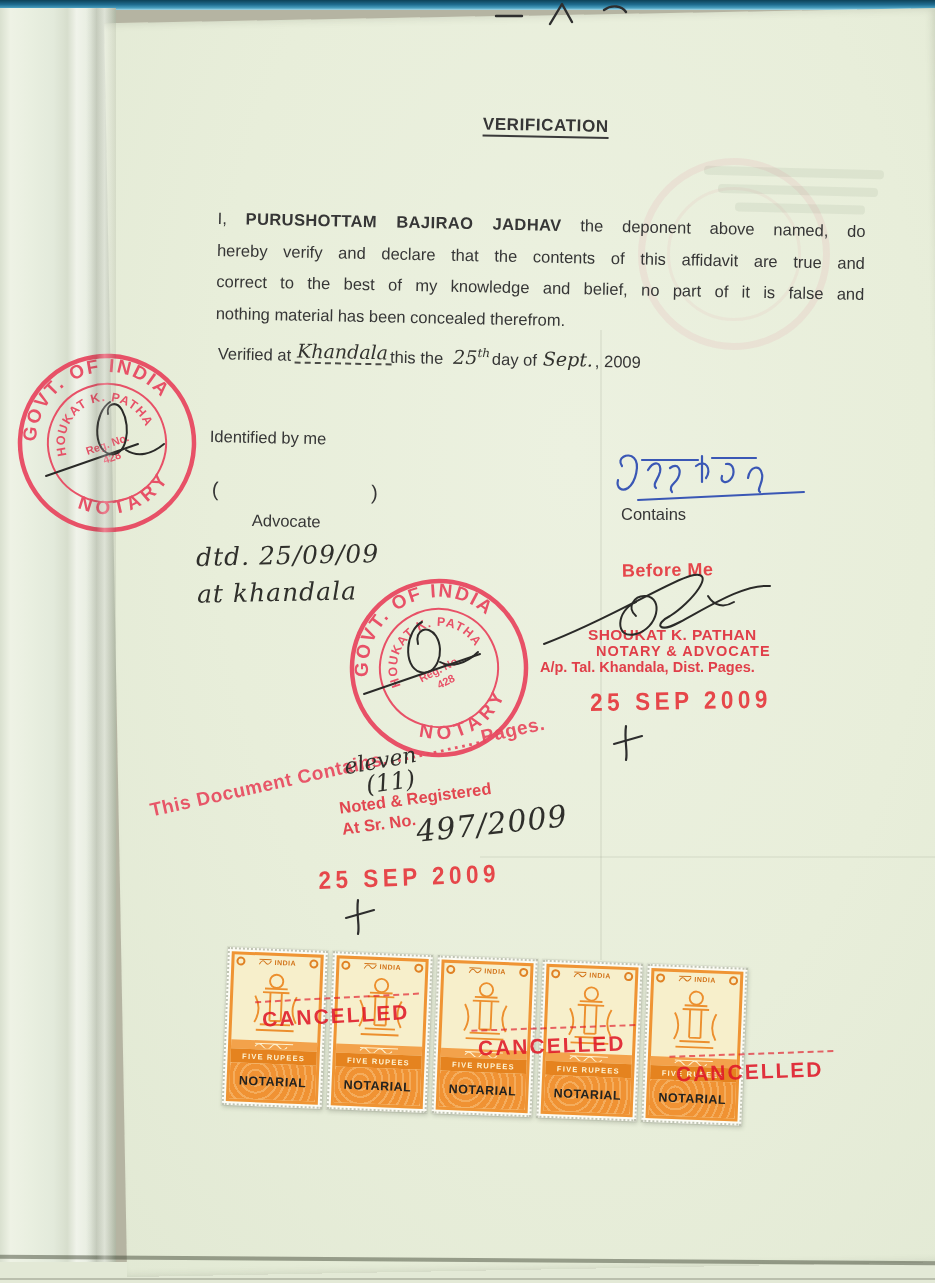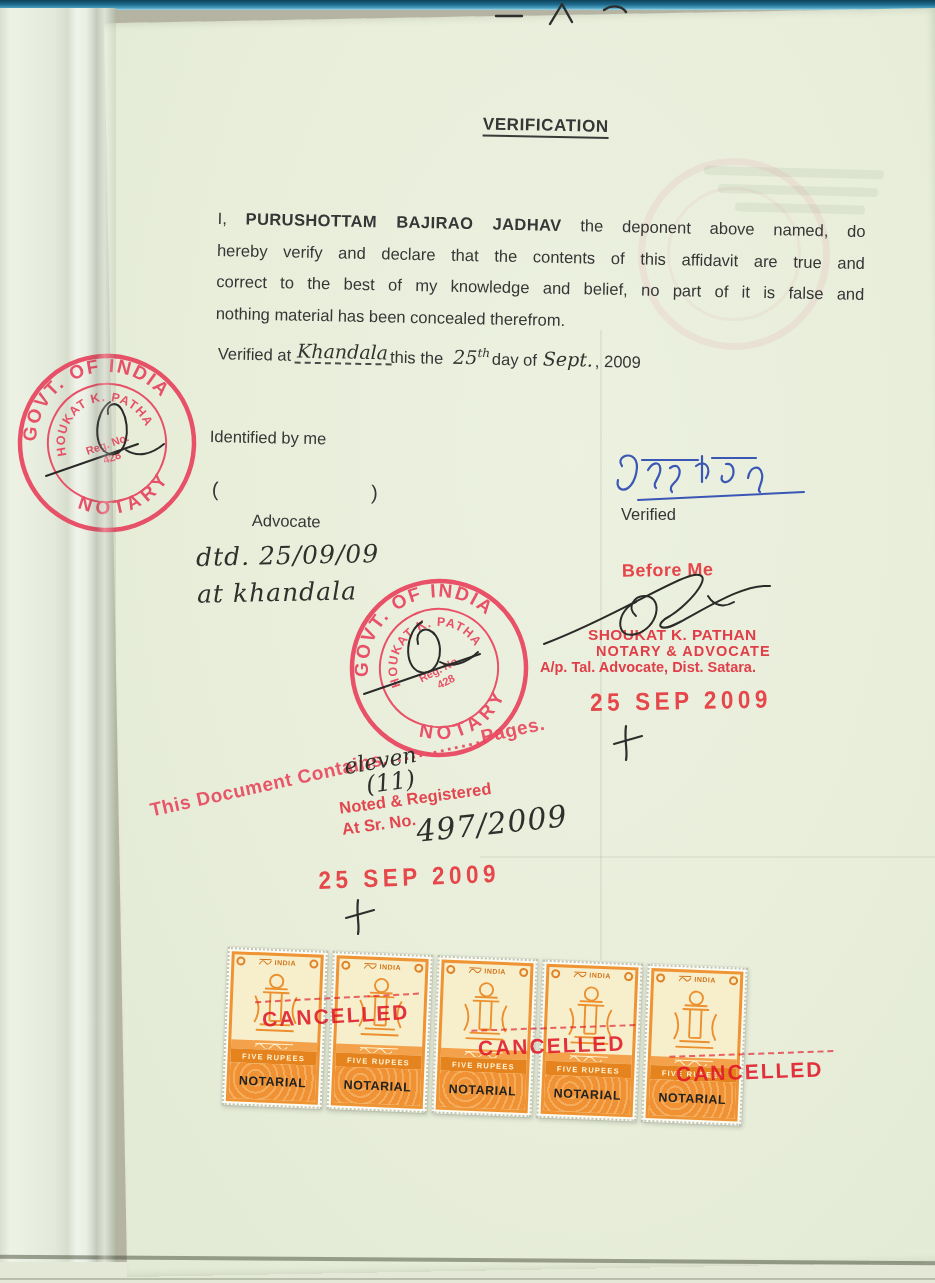--- a/index.html
+++ b/index.html
@@ -160,33 +160,33 @@
       <path d="M14,18 C8,10 20,4 26,10 C32,16 28,34 20,40 C14,44 8,40 10,32"></path>
       <path d="M40,22 c6,-10 14,-8 12,2 c-2,8 -8,12 -4,16"></path>
       <path d="M62,20 c8,-6 12,2 8,10 c-3,6 -10,8 -6,14"></path>
       <path d="M88,18 c10,-8 16,4 10,12 M94,8 v26"></path>
       <path d="M118,16 c8,-2 10,10 4,16 c-4,4 -10,2 -8,-4"></path>
       <path d="M140,30 c2,-12 12,-14 14,-4 c2,8 -6,16 -2,18"></path>
       <path d="M34,12 h56 M104,10 h44"></path>
       <path d="M30,52 L196,44" stroke-width="2"></path>
     </g>
   </svg>
-  <div class="typed deponent-label" style="position: absolute; left: 621px; top: 505px;">Verified</div>
+  <div class="typed deponent-label" style="position: absolute; left: 621px; top: 505px;">Contains</div>
 
   <div class="red-stamp before-me">Before Me</div>
   <svg class="sig sig-notary" width="262" height="96" viewBox="0 0 262 96">
     <g stroke="#2a2a28" stroke-width="2" fill="none">
       <path d="M6,82 C70,58 130,20 152,14 C182,6 152,42 132,54 C116,62 120,72 142,60 C172,44 206,22 232,24"></path>
       <path d="M98,40 c-20,8 -22,38 0,32 c22,-6 28,-36 10,-38 c-12,-1 -20,12 -10,20"></path>
       <path d="M170,34 c6,10 16,12 26,6"></path>
     </g>
   </svg>
   <div class="red-stamp notary-name">SHOUKAT K. PATHAN</div>
   <div class="red-stamp notary-title">NOTARY &amp; ADVOCATE</div>
-  <div class="red-stamp notary-addr">A/p. Tal. Advocate, Dist. Satara.</div>
+  <div class="red-stamp notary-addr">A/p. Tal. Khandala, Dist. Pages.</div>
   <div class="red-stamp date-stamp date1">25 SEP 2009</div>
   <svg class="sig plus-mark" width="36" height="40" viewBox="0 0 36 40">
     <path d="M4,22 L32,14" stroke="#2e2e2e" stroke-width="2.2" fill="none"></path>
     <path d="M16,4 C14,18 18,30 16,38" stroke="#2e2e2e" stroke-width="2.2" fill="none"></path>
   </svg>
 
   <svg class="round-stamp rs-central" width="182" height="182" viewBox="0 0 182 182">
     <defs>
       <path id="rc-top" d="M20,91 A71,71 0 0 1 162,91"></path>
       <path id="rc-bot" d="M20,91 A71,71 0 0 0 162,91"></path>

